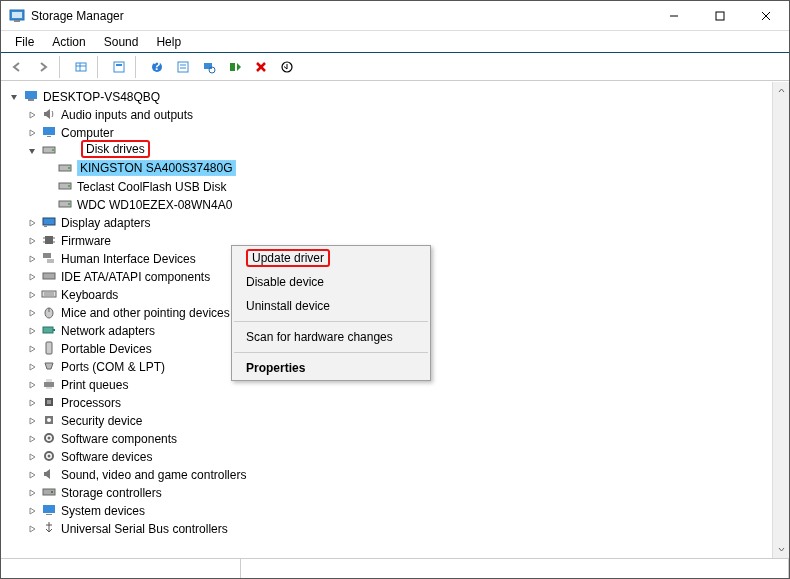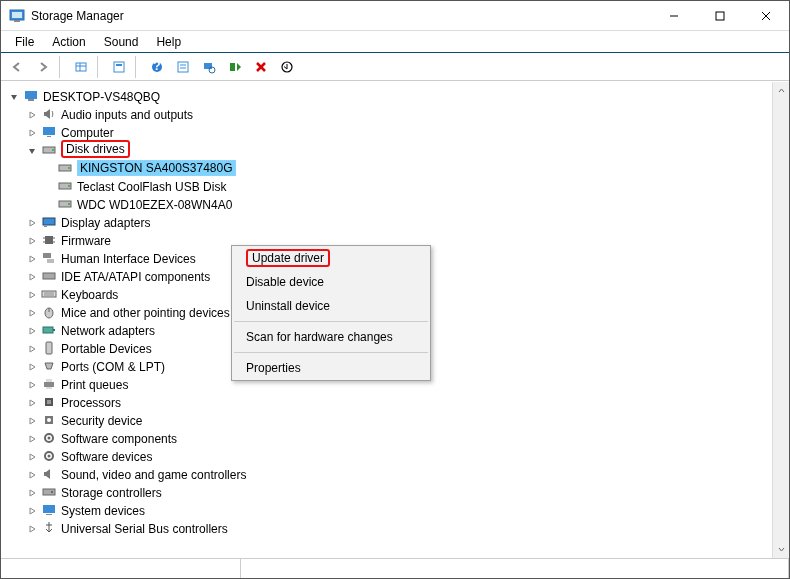--- a/index.html
+++ b/index.html
@@ -18,21 +18,21 @@
 .tsep{width:6px;height:22px;border-left:1px solid #ccc;margin:0 2px;}
 .content{flex:1;display:flex;border-top:1px solid #fff;position:relative;overflow:hidden;}
 .tree{flex:1;overflow-y:auto;overflow-x:hidden;padding:4px 0 4px 2px;position:relative;}
 .scrollbar{width:17px;background:#f0f0f0;border-left:1px solid #ddd;display:flex;flex-direction:column;}
 .sbtn{height:17px;display:flex;align-items:center;justify-content:center;}
 .strack{flex:1;}
 .row{display:flex;align-items:flex-end;height:18px;white-space:nowrap;}
 .exp{width:14px;height:14px;display:flex;align-items:center;justify-content:center;margin-right:2px;flex-shrink:0;}
 .ticon{width:16px;height:16px;margin-right:4px;flex-shrink:0;display:flex;align-items:center;justify-content:center;}
 .sel{background:#7dd3fc;border:1px dotted #99d1ff;}
-.hl-box{border:2px solid #e11;border-radius:3px;padding:0 3px;}
+.hl-box{border:2px solid #e11;border-radius:3px;padding:0 3px;margin-left:20px;}
 .ctxmenu{position:absolute;left:230px;top:163px;width:200px;background:#f2f2f2;border:1px solid #a0a0a0;box-shadow:2px 2px 4px rgba(0,0,0,0.25);z-index:10;}
 .ctxitem{height:24px;display:flex;align-items:center;padding-left:14px;}
 .ctxsep{height:1px;background:#ccc;margin:3px 2px;}
 .ctx-hl{border:2px solid #e11;border-radius:3px;display:inline-block;padding:0 4px;}
 .statusbar{height:20px;border-top:1px solid #ccc;display:flex;}
 .statusbar .sseg{border-right:1px solid #ccc;}
 .statusbar .sseg:first-child{width:240px;}
 .statusbar .sseg:nth-child(2){flex:1;}
 </style>
 </head>
@@ -511,21 +511,21 @@
         </div>
       <div class="ctxitem">
           <span>Uninstall device</span>
         </div>
       <div class="ctxsep"></div>
       <div class="ctxitem">
           <span>Scan for hardware changes</span>
         </div>
       <div class="ctxsep"></div>
       <div class="ctxitem">
-          <span style="font-weight:normal">Properties</span>
+          <span style="font-weight:bold">Properties</span>
         </div>
     </div>
   </div>
 
   <div class="statusbar">
     <div class="sseg"></div>
     <div class="sseg"></div>
   </div>
 
 </div>

